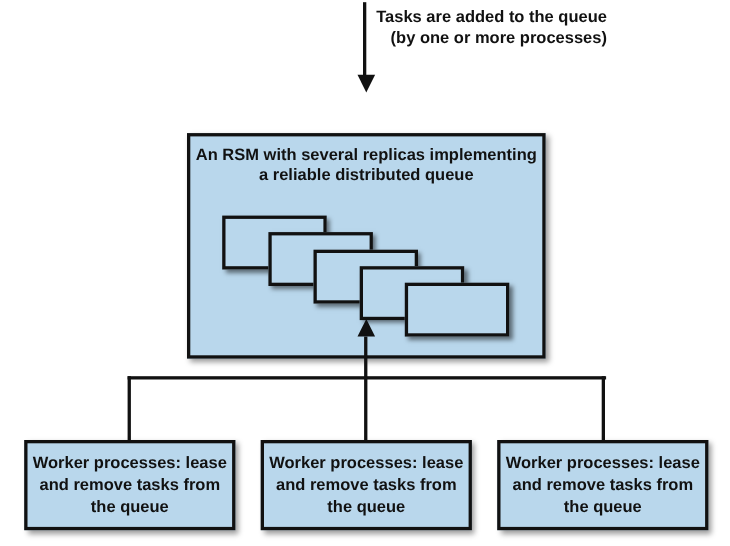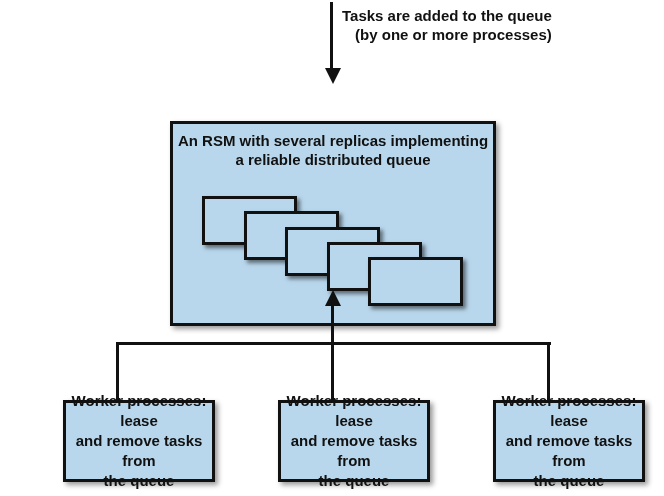--- a/index.html
+++ b/index.html
@@ -60,31 +60,30 @@
     position:absolute;
     width:95px;height:49px;
     box-sizing:border-box;
     background:var(--box-fill);
     border:3px solid var(--line);
     box-shadow:3px 3px 4px rgba(0,0,0,0.50);
   }
   .worker-box{
     position:absolute;
     top:400px;
-    width:152px;height:82px;
+    width:192px;height:82px;
     box-sizing:border-box;
     background:var(--box-fill);
     border:3px solid var(--line);
     box-shadow:3px 3px 5px rgba(0,0,0,0.40);
     display:flex;align-items:center;justify-content:center;
     text-align:center;
     white-space:pre-line;
     font-size:15px;
     line-height:20px;
-    margin-left:41px;
   }
   .worker-left{left:22px;}
   .worker-middle{left:237px;}
   .worker-right{left:452px;}
 </style>
 </head>
 <body>
 
 <div class="canvas">
 

